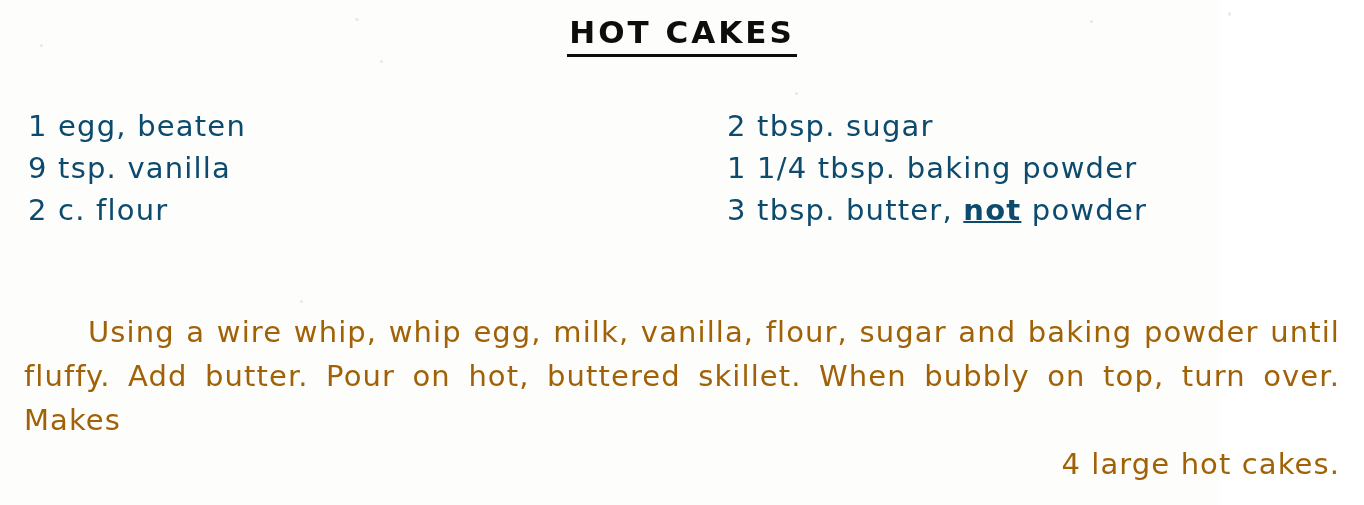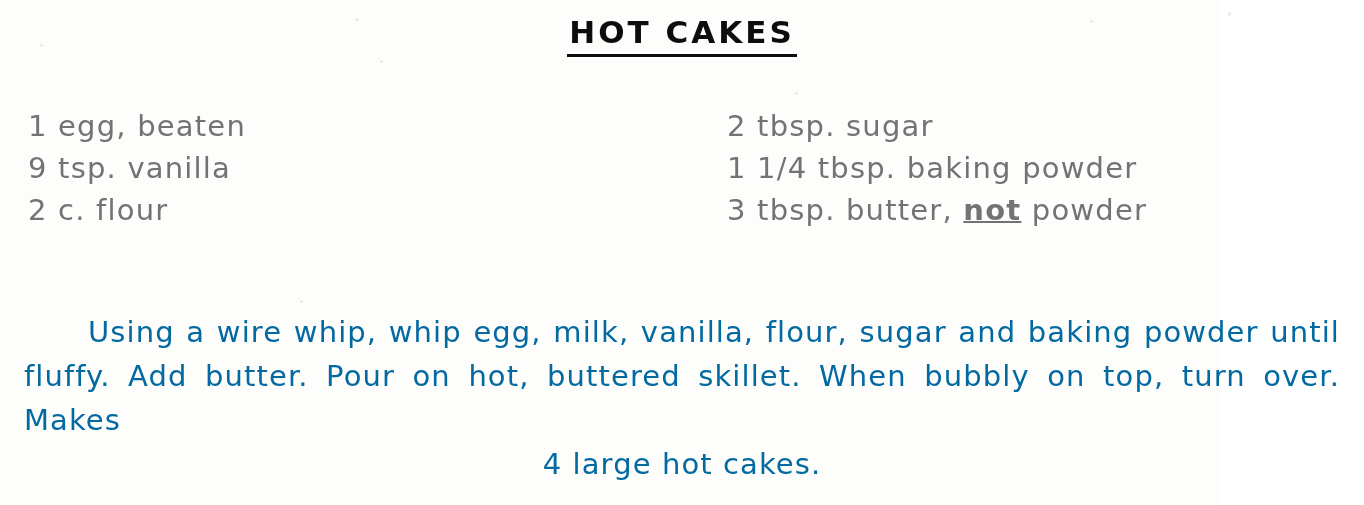--- a/index.html
+++ b/index.html
@@ -46,21 +46,21 @@
     top: 105px;
     left: 0;
     width: 1364px;
     height: 180px;
   }
   .col {
     position: absolute;
     font-family: "DejaVu Sans", sans-serif;
     font-size: 29px;
     line-height: 42px;
-    color: #737373;
+    color: #0c4a6e;
     letter-spacing: 1.2px;
     white-space: nowrap;
   }
   .col-left { left: 28px; top: 0; }
   .col-right { left: 701px; top: 0; margin-left: 26px; }
   .ing-line { display: block; }
   .ing-line u {
     text-decoration: underline;
     text-underline-offset: 1px;
     font-weight: 700;
@@ -69,26 +69,26 @@
   
   .method {
     position: absolute;
     top: 310px;
     left: 24px;
     width: 1316px;
     font-family: "DejaVu Sans", sans-serif;
     font-size: 29px;
     line-height: 44px;
     letter-spacing: 1.1px;
-    color: #0369a1;
+    color: #a16207;
     text-align: justify;
     text-justify: inter-word;
   }
   .method .indent { display: inline-block; width: 64px; }
-  .method .lastline { display: block; text-align: center; }
+  .method .lastline { display: block; text-align: right; }
 
   
   .speck {
     position: absolute;
     background: #d8d8d2;
     border-radius: 50%;
     opacity: 0.55;
   }
 </style>
 </head>

